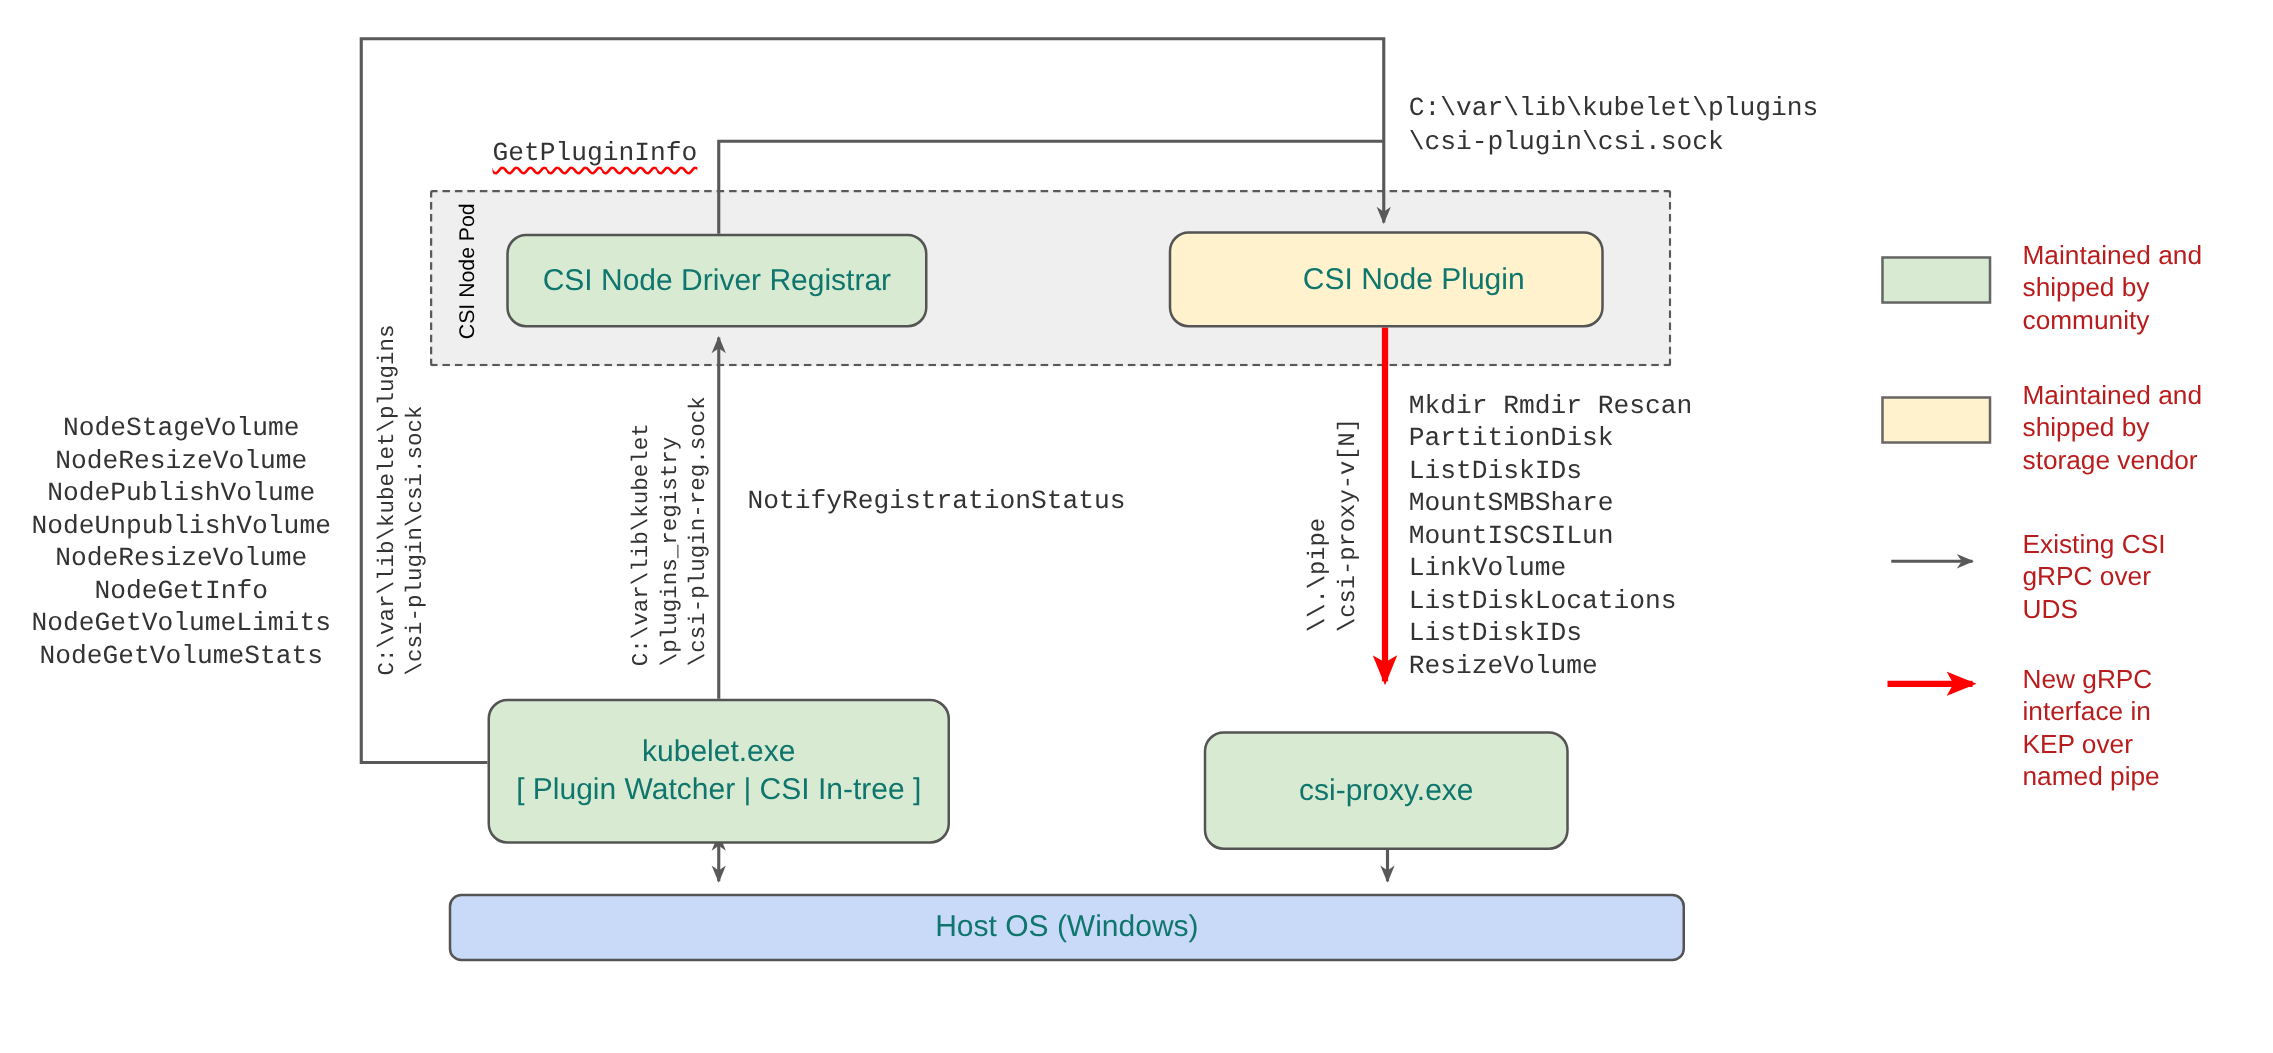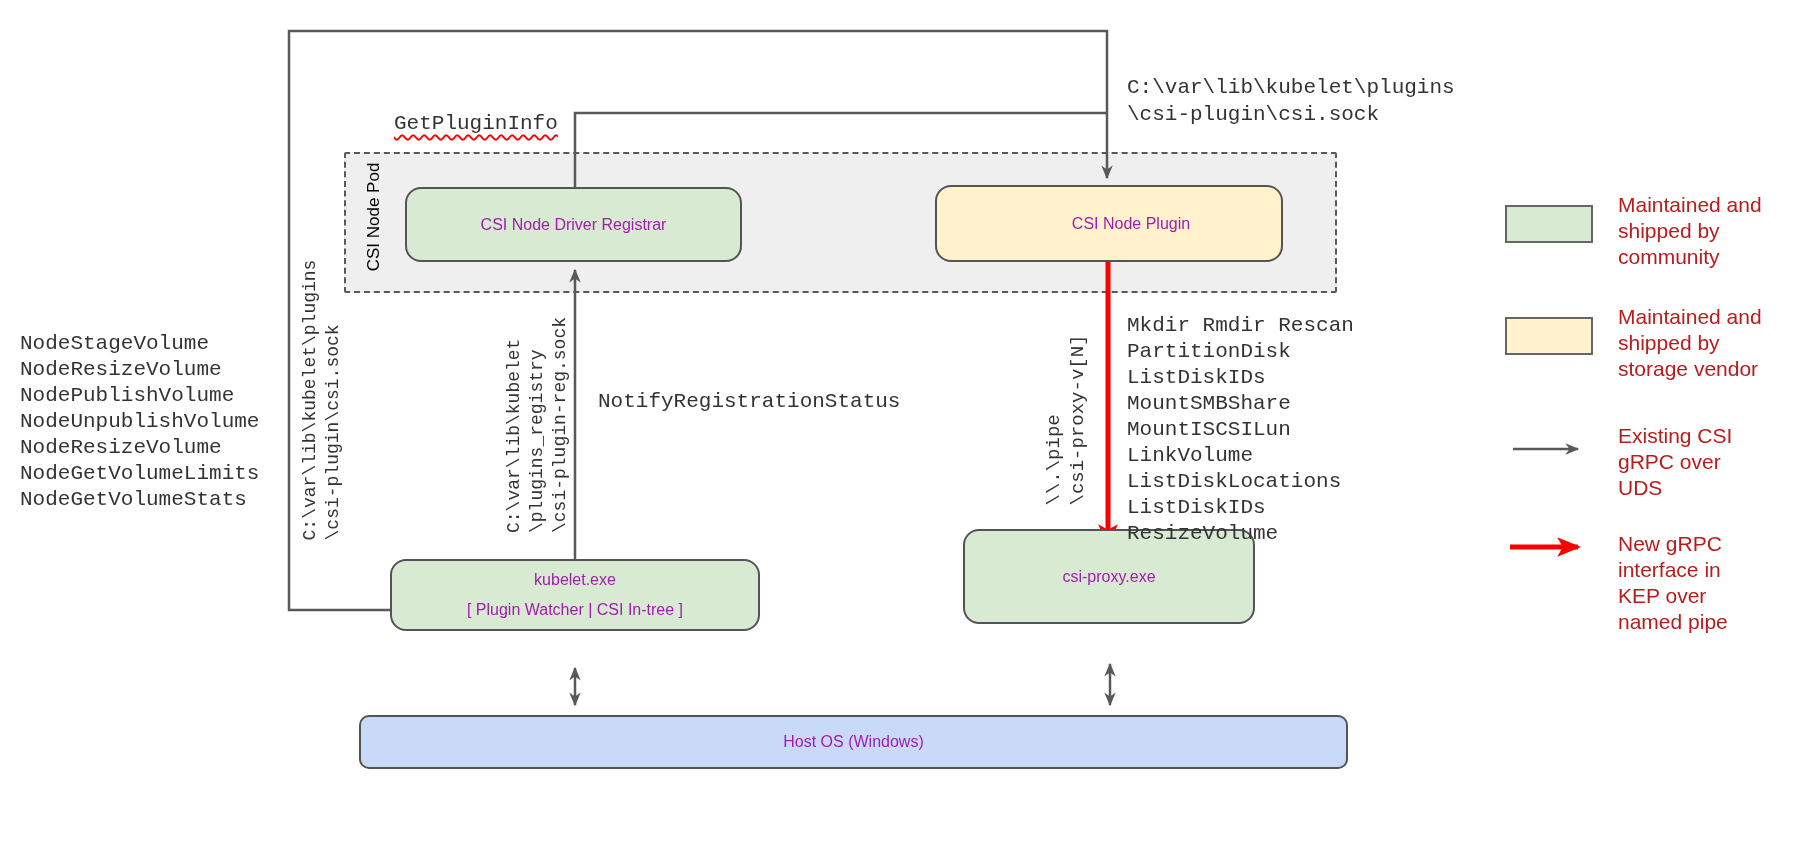--- a/index.html
+++ b/index.html
@@ -1,34 +1,34 @@
 <!DOCTYPE html>
 <html><head>
 <meta charset="utf-8">
 <style>
   html,body{margin:0;padding:0;background:#fff;}
   #canvas{position:relative;width:1818px;height:842px;background:#ffffff;overflow:hidden;
           font-family:"Liberation Sans",sans-serif;}
   svg.wires{position:absolute;left:0;top:0;z-index:2;pointer-events:none;}
   .box{position:absolute;box-sizing:border-box;border:2px solid #545454;border-radius:16px;
        display:flex;align-items:center;justify-content:center;flex-direction:column;
-       font-size:16px;color:#a21caf;z-index:3;}
+       font-size:24px;color:#0f766e;z-index:3;}
   #pod{left:344px;top:152px;width:993px;height:141px;background:#efefef;
        border:2px dashed #595959;border-radius:2px;z-index:1;}
   #registrar{left:405px;top:187px;width:337px;height:75px;background:#d9ead3;}
   #plugin{left:935px;top:185px;width:348px;height:77px;background:#fff2cc;padding-left:44px;}
-  #kubelet{left:390px;top:559px;width:370px;height:72px;background:#d9ead3;line-height:30px;}
-  #csiproxy{left:963px;top:529px;width:292px;height:95px;background:#d9ead3;}
+  #kubelet{left:390px;top:559px;width:370px;height:116px;background:#d9ead3;line-height:30px;}
+  #csiproxy{left:963px;top:585px;width:292px;height:95px;background:#d9ead3;}
   #hostos{left:359px;top:715px;width:989px;height:54px;background:#c9daf8;border-radius:10px;}
   .mono{font-family:"Liberation Mono","DejaVu Sans Mono",monospace;color:#333;}
   .lbl{position:absolute;z-index:4;white-space:pre;}
   #lbl-getplugininfo{left:394px;top:112px;font-size:21px;
        text-decoration:underline wavy #ff0000;text-decoration-thickness:1.5px;text-underline-offset:5px;}
   #lbl-sockpath-top{left:1127px;top:74px;font-size:21px;line-height:27px;}
-  #list-left{left:20px;top:331px;width:250px;text-align:left;font-size:21px;line-height:26px;}
+  #list-left{left:20px;top:331px;width:250px;text-align:center;font-size:21px;line-height:26px;}
   #lbl-registration{left:598px;top:388px;font-size:21px;line-height:27px;}
   #list-right{left:1127px;top:313px;font-size:21px;line-height:26px;}
   .rot{position:absolute;z-index:4;white-space:pre;transform:translate(-50%,-50%) rotate(-90deg);}
   #rot-sock{left:322px;top:400px;font-size:18px;line-height:23px;}
   #rot-registry{left:537px;top:425px;font-size:18px;line-height:23px;}
   #rot-pipe{left:1066px;top:420px;font-size:19px;line-height:24px;}
   #pod-label{left:374px;top:217px;font-size:17px;color:#000;font-family:"Liberation Sans",sans-serif;}
   .swatch{position:absolute;width:88px;height:38px;border:2px solid #666;box-sizing:border-box;z-index:3;}
   #sw-green{left:1505px;top:205px;background:#d9ead3;}
   #sw-yellow{left:1505px;top:317px;background:#fff2cc;}
@@ -83,21 +83,21 @@
     </div>
   <div id="csiproxy" class="box">
     <span>csi-proxy.exe</span>
   </div>
   <div id="hostos" class="box">
     <span>Host OS (Windows)</span>
   </div>
 
   <div id="lbl-getplugininfo" class="lbl mono">GetPluginInfo</div>
   <div id="lbl-sockpath-top" class="lbl mono"><div>C:\var\lib\kubelet\plugins</div><div>\csi-plugin\csi.sock</div></div>
-  <div id="list-left" class="lbl mono"><div>NodeStageVolume</div><div>NodeResizeVolume</div><div>NodePublishVolume</div><div>NodeUnpublishVolume</div><div>NodeResizeVolume</div><div>NodeGetVolumeLimits</div><div>NodeGetVolumeStats</div></div>
+  <div id="list-left" class="lbl mono"><div>NodeStageVolume</div><div>NodeResizeVolume</div><div>NodePublishVolume</div><div>NodeUnpublishVolume</div><div>NodeResizeVolume</div><div>NodeGetInfo</div><div>NodeGetVolumeLimits</div><div>NodeGetVolumeStats</div></div>
   <div id="lbl-registration" class="lbl mono"><div>NotifyRegistrationStatus</div></div>
   <div id="list-right" class="lbl mono"><div>Mkdir Rmdir Rescan</div><div>PartitionDisk</div><div>ListDiskIDs</div><div>MountSMBShare</div><div>MountISCSILun</div><div>LinkVolume</div><div>ListDiskLocations</div><div>ListDiskIDs</div><div>ResizeVolume</div></div>
 
   <div id="rot-sock" class="rot mono"><div>C:\var\lib\kubelet\plugins</div><div>\csi-plugin\csi.sock</div></div>
   <div id="rot-registry" class="rot mono"><div>C:\var\lib\kubelet</div><div>\plugins_registry</div><div>\csi-plugin-reg.sock</div></div>
   <div id="rot-pipe" class="rot mono"><div>\\.\pipe</div><div>\csi-proxy-v[N]</div></div>
 
   <div id="sw-green" class="swatch"></div>
   <div id="lg-community" class="legend-text">
       <div>Maintained and</div>

